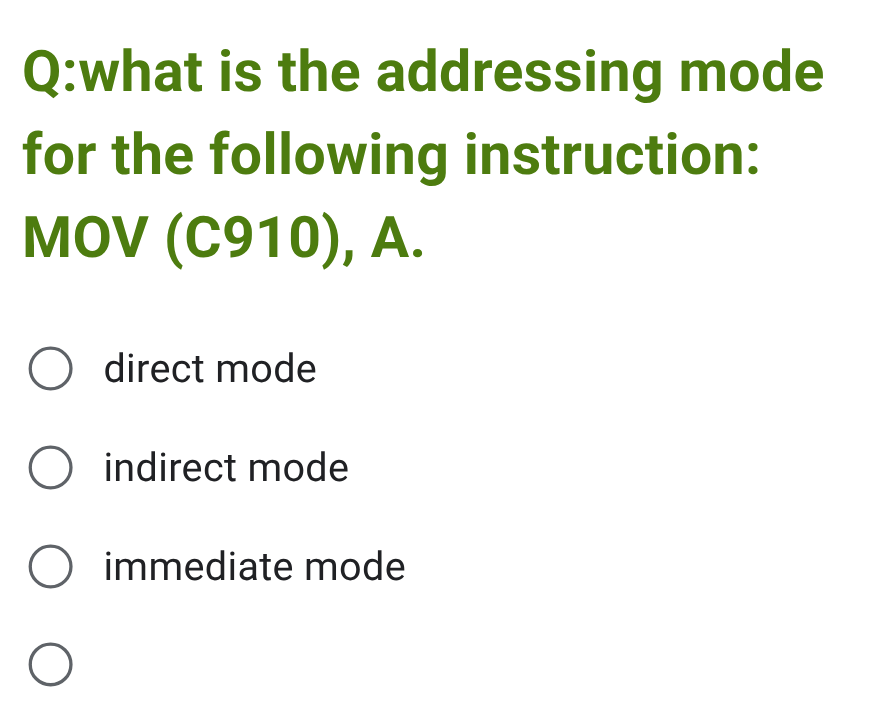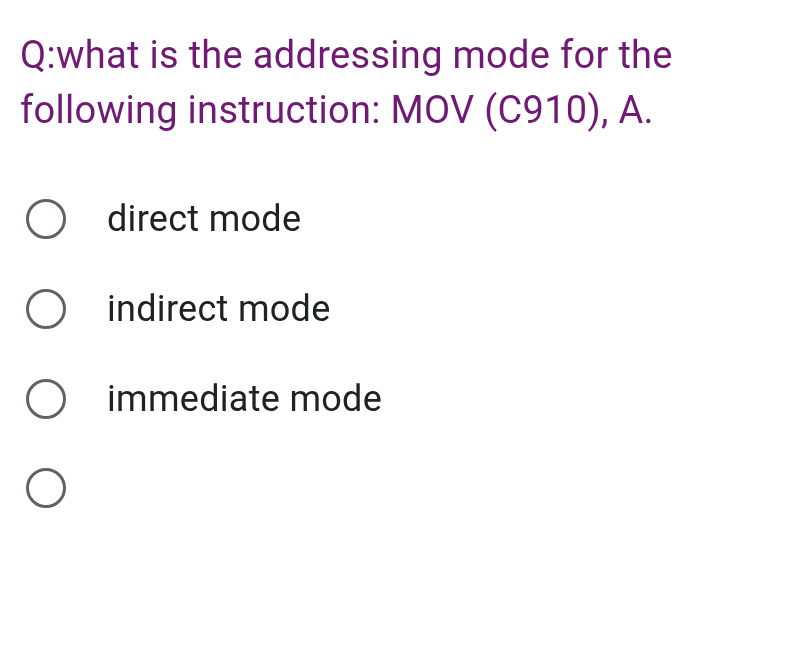--- a/index.html
+++ b/index.html
@@ -9,37 +9,37 @@
     }
     body {
       width: 800px;
       height: 656px;
       background: #ffffff;
       font-family: 'Roboto', 'Helvetica Neue', Arial, sans-serif;
       padding: 28px 20px 20px 20px;
       color: #202124;
     }
     .question-text {
-      font-size: 38px;
+      font-size: 52px;
       line-height: 1.45;
       letter-spacing: 0.3px;
-      color: #701a75;
+      color: #4d7c0f;
       margin-bottom: 60px;
-      font-weight: 400;
+      font-weight: 700;
     }
     .options-list {
       display: flex;
       flex-direction: column;
       gap: 48px;
       padding-left: 6px;
     }
     .option-item {
       display: flex;
       align-items: center;
-      gap: 41px;
+      gap: 28px;
       cursor: pointer;
     }
     .radio-circle {
       width: 40px;
       height: 40px;
       border: 3px solid #5f6368;
       border-radius: 50%;
       flex-shrink: 0;
     }
     .option-label {

